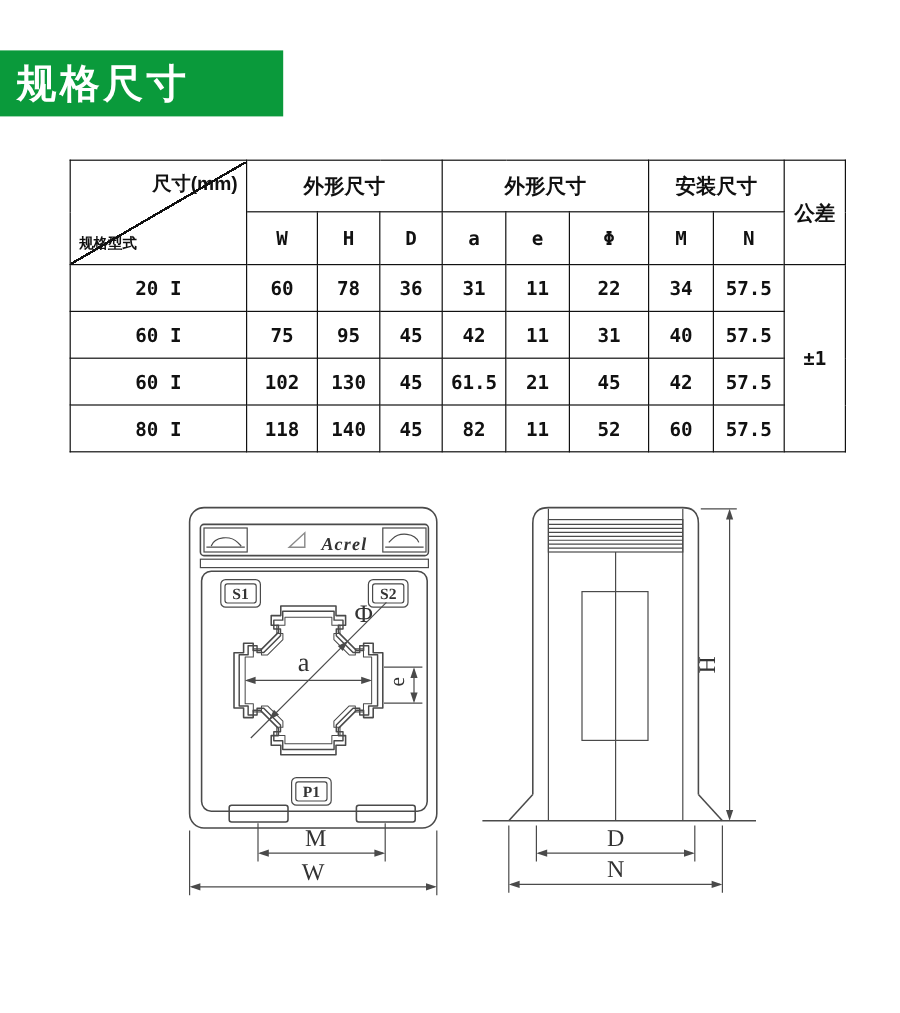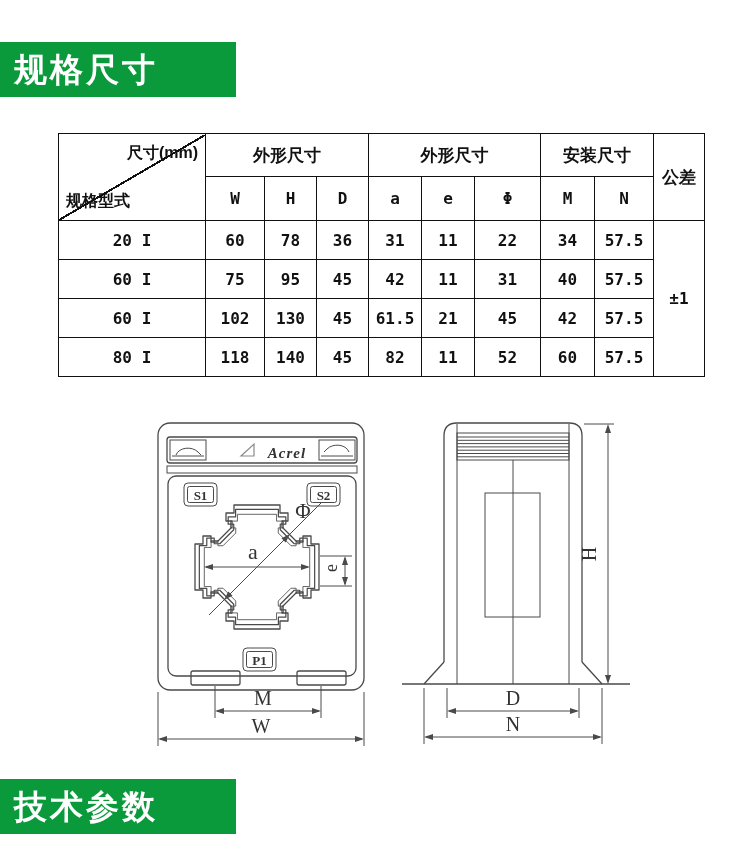--- a/index.html
+++ b/index.html
@@ -21,21 +21,21 @@
                 font-weight:700;font-size:16px;}
   tr.h1 td{height:42px;}
   tr.h2 td{height:43px;}
   tr.data td{height:38px;}
   
   .corner-wrap{position:relative;width:100%;height:85px;
      background:linear-gradient(to bottom right,
        transparent calc(50% - 1px),#111 calc(50% - 1px),
        #111 calc(50% + 1px),transparent calc(50% + 1px));}
   .corner-tr{position:absolute;top:8px;right:7px;font-size:16px;font-weight:700;}
-  .corner-bl{position:absolute;bottom:8px;left:7px;font-size:16px;font-weight:700;}
+  .corner-bl{position:absolute;bottom:8px;left:7px;font-size:12px;font-weight:700;}
   
   svg.drawing{position:absolute;left:0;top:400px;}
   svg.drawing text{font-family:"Liberation Serif",serif;fill:#333;}
   text.dimletter{font-size:20px;}
   text.dimA{font-size:22px;}
   text.phiT{font-size:21px;}
   text.tag{font-family:"DejaVu Sans",sans-serif;font-size:13px;font-weight:bold;fill:#777;}
   text.brand{font-family:"DejaVu Sans",sans-serif;font-size:15px;font-weight:bold;
              font-style:italic;fill:#8a8a8a;letter-spacing:1px;}
 </style>
@@ -263,17 +263,14 @@
         <line x1="424" y1="688" x2="424" y2="744"></line>
         <line x1="602" y1="688" x2="602" y2="744"></line>
         <line x1="426" y1="737" x2="600" y2="737"></line>
         <polygon points="424,737 433,734 433,740" fill="#4a4a4a" stroke="none"></polygon>
         <polygon points="602,737 593,734 593,740" fill="#4a4a4a" stroke="none"></polygon>
         <text class="dimletter" x="513" y="731" text-anchor="middle" stroke="none">N</text>
       </g>
     </g>
   </svg>
 
-  <div class="banner tech">
-    <span>技术参数</span>
-  </div>
 
 </div>
 
 </body></html>

